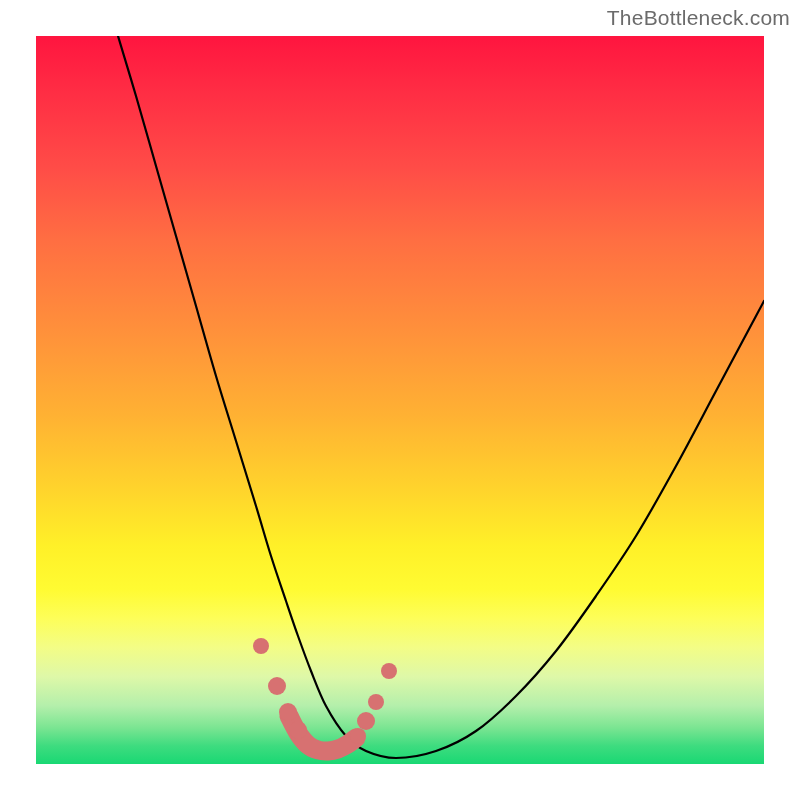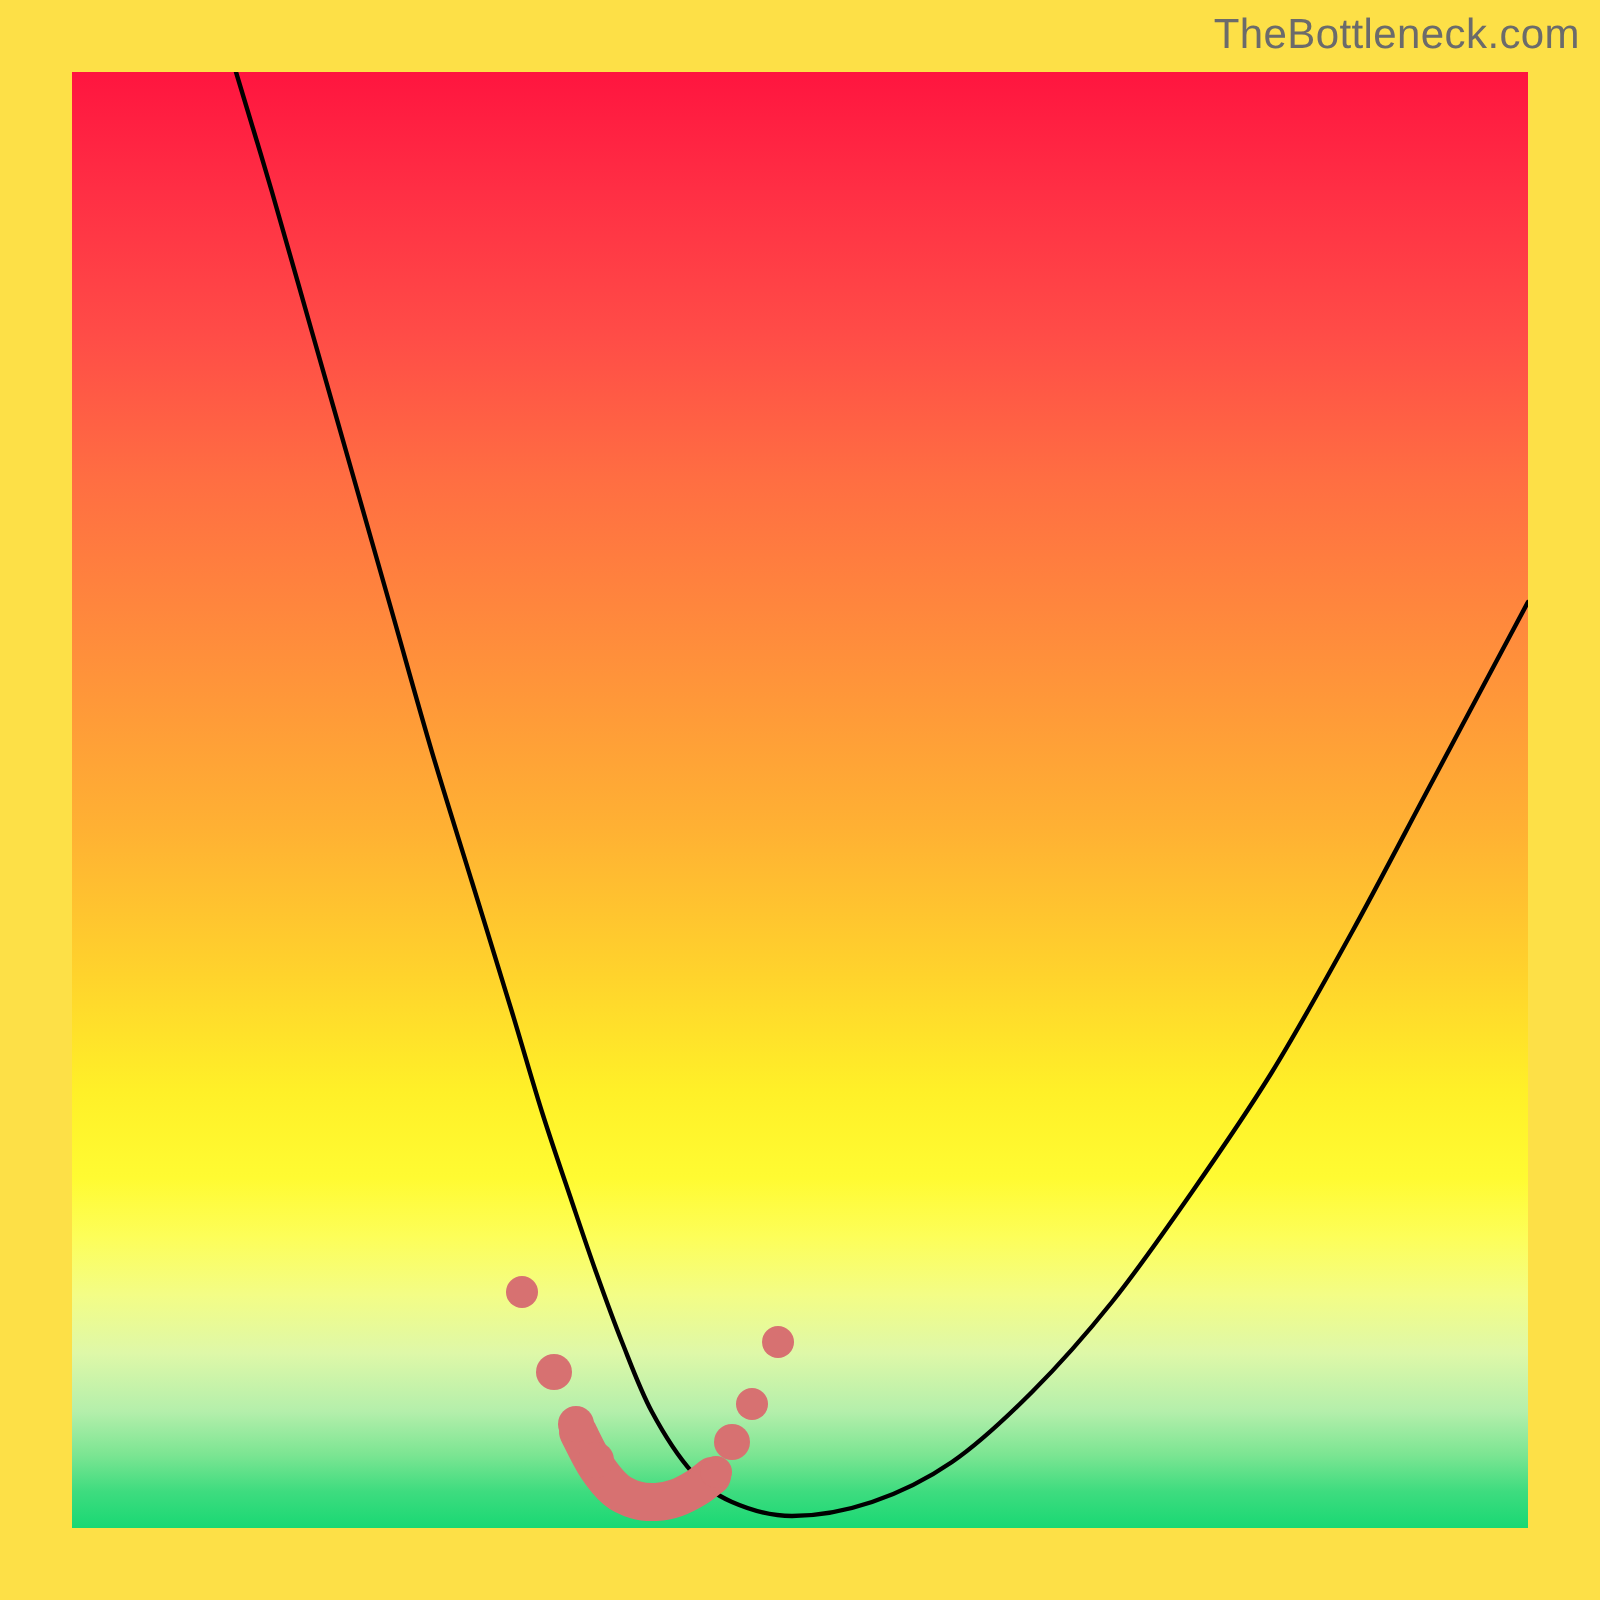--- a/index.html
+++ b/index.html
@@ -8,21 +8,21 @@
     width: 800px;
     height: 800px;
     background: #000;
     overflow: hidden;
     font-family: Arial, Helvetica, sans-serif;
   }
   .stage {
     position: relative;
     width: 800px;
     height: 800px;
-    background: #fde047;
+    background: #ffffff;
   }
   .plot {
     position: absolute;
     left: 36px;
     top: 36px;
     width: 728px;
     height: 728px;
     overflow: hidden;
   }
   .gradient {

